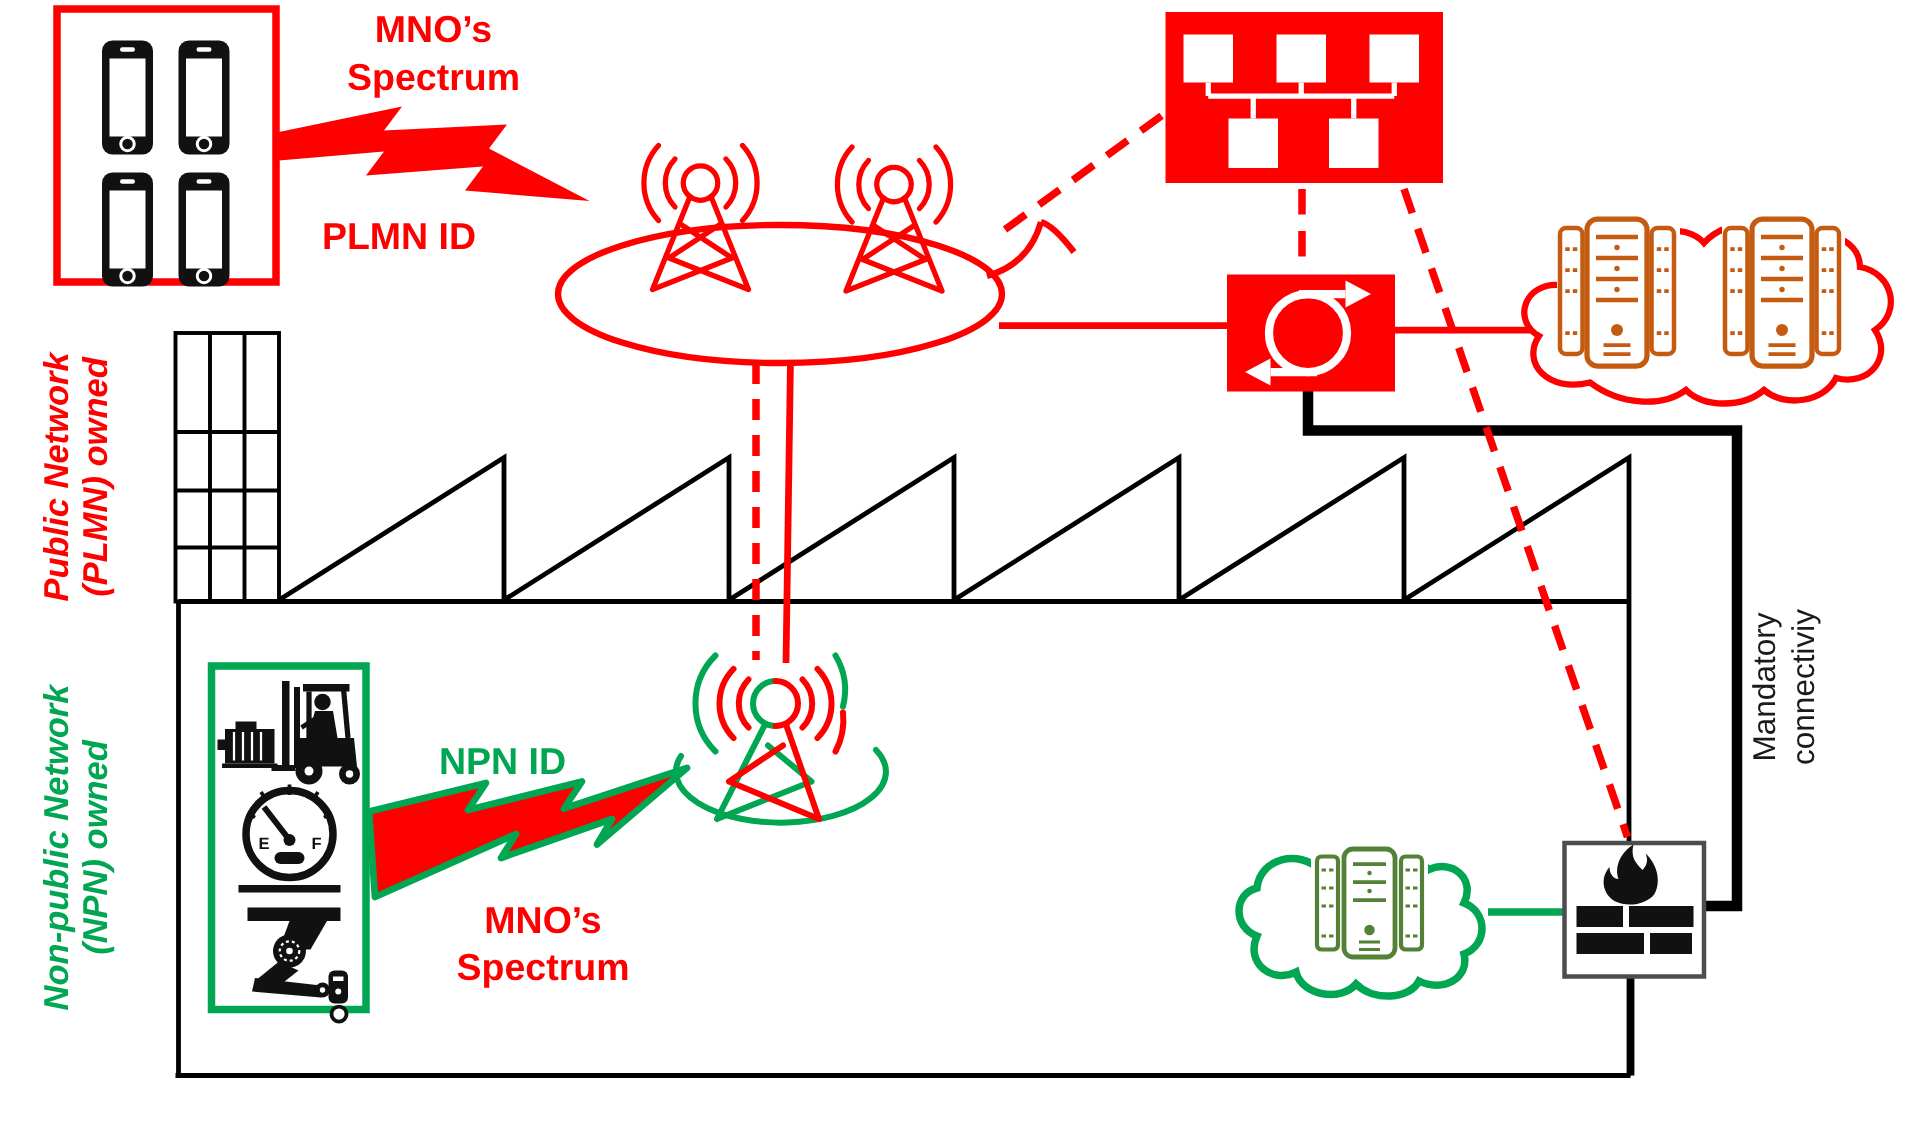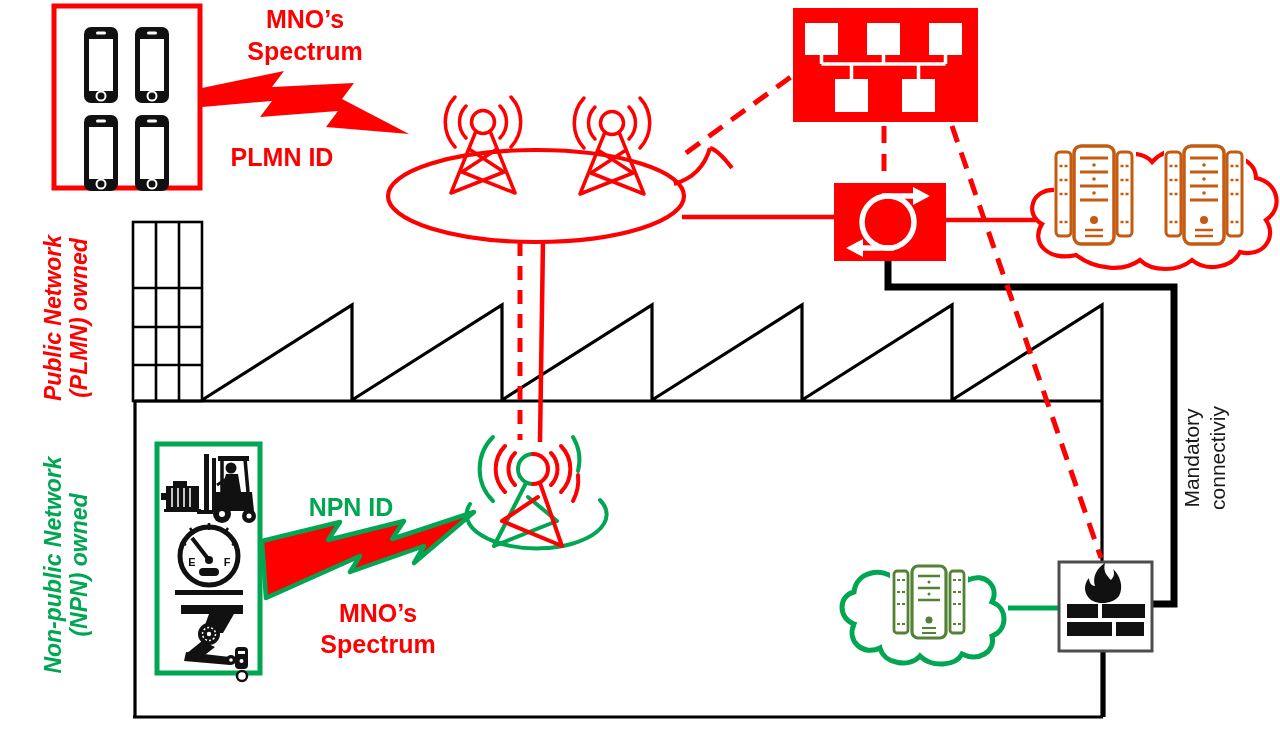--- a/index.html
+++ b/index.html
@@ -1,16 +1,16 @@
 <!DOCTYPE html>
 <html><head>
 <meta charset="utf-8">
 <style>
   html,body{margin:0;padding:0;background:#fff;}
-  .canvas{width:1084px;height:747px;position:relative;margin-left:16px;}
+  .canvas{width:1084px;height:747px;position:relative;}
   svg{display:block;}
   svg text{font-family:"Liberation Sans",sans-serif;}
   
   .lbl-red{fill:#FE0000;font-weight:bold;font-size:25px;text-anchor:middle;}
   .lbl-green{fill:#00A651;font-weight:bold;font-size:25px;text-anchor:middle;}
   .side-red{fill:#FE0000;font-weight:bold;font-style:italic;font-size:23px;text-anchor:middle;}
   .side-green{fill:#00A651;font-weight:bold;font-style:italic;font-size:23px;text-anchor:middle;}
   .mand{fill:#1a1a1a;font-size:21px;text-anchor:middle;}
   .gauge-letter{fill:#111;font-size:11px;font-weight:bold;text-anchor:middle;}
   

